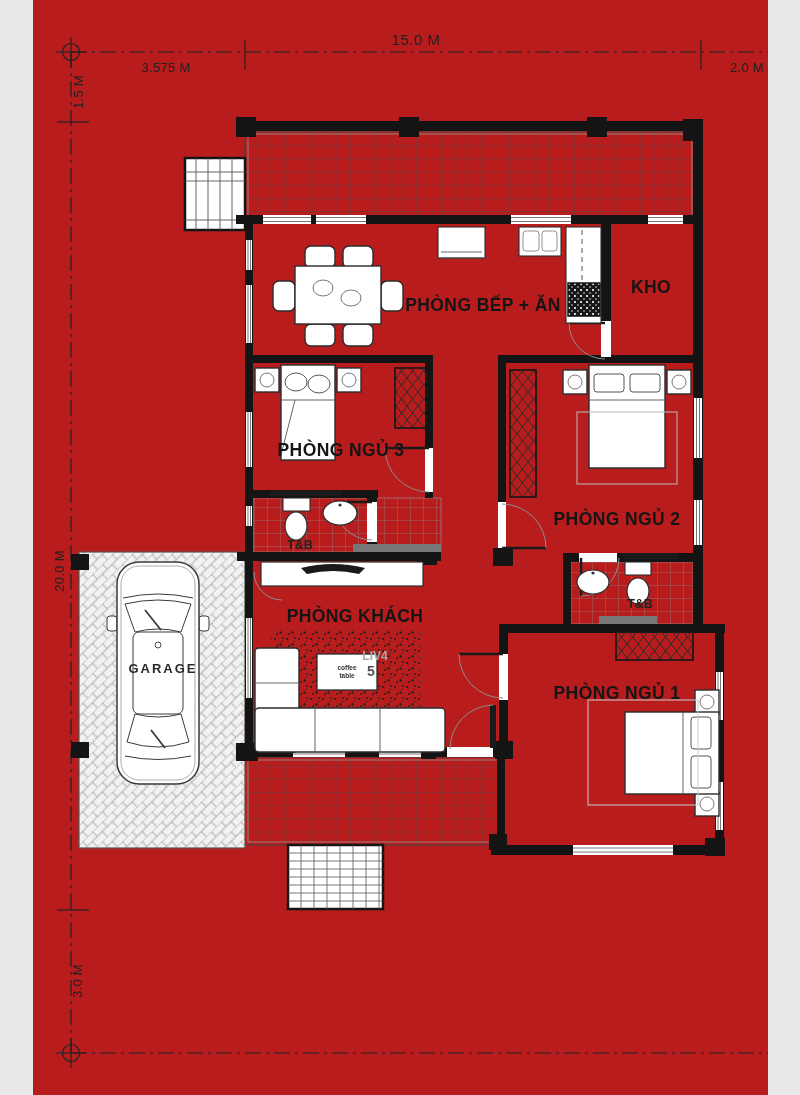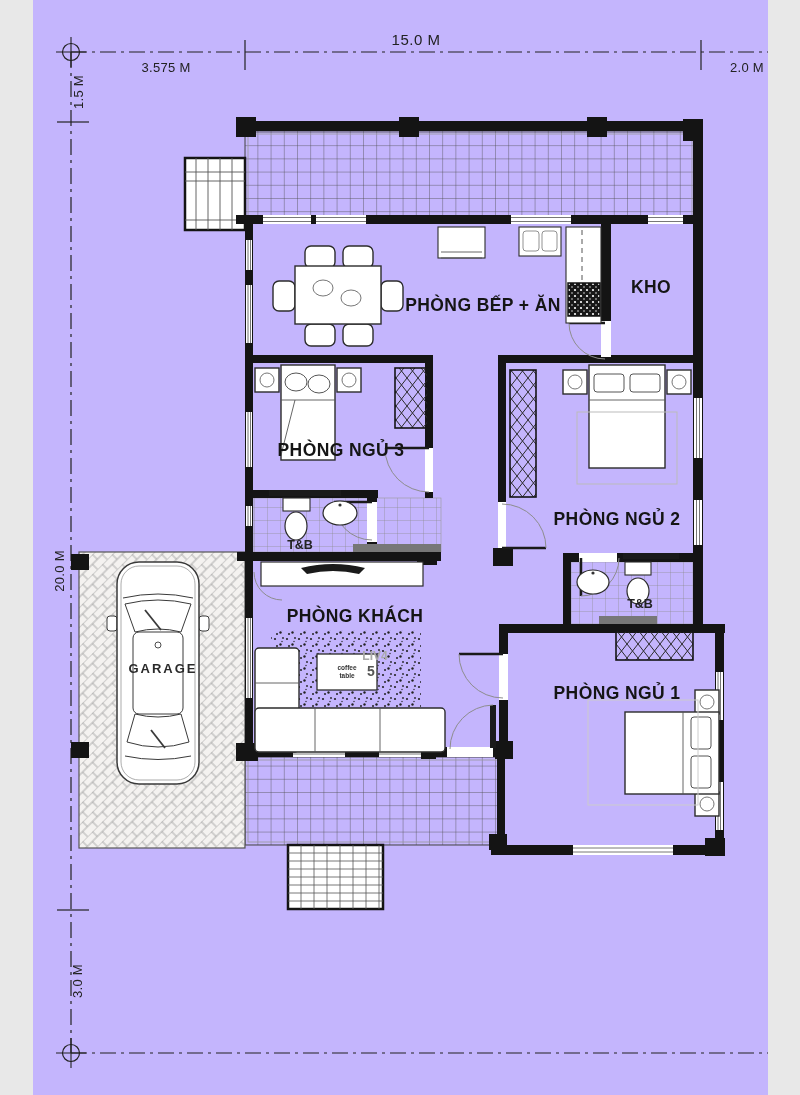--- a/index.html
+++ b/index.html
@@ -1,16 +1,16 @@
 <!DOCTYPE html>
 <html><head>
 <meta charset="utf-8">
 <style>
   html,body{margin:0;padding:0;background:#e8e8e8;}
-  .page{position:relative;width:735px;height:1095px;background:#c4b5fd;margin:0 auto;
+  .page{position:relative;width:735px;height:1095px;background:#b91c1c;margin:0 auto;
         font-family:"Liberation Sans",sans-serif;overflow:hidden;}
   svg{position:absolute;left:0;top:0;}
   text{font-family:"Liberation Sans",sans-serif;fill:#1c1c1c;}
   .dim-label{font-size:13px;letter-spacing:.3px;fill:#222;}
   .dim-label-big{font-size:15px;letter-spacing:.5px;fill:#222;}
   .room-label{font-size:17.5px;font-weight:600;letter-spacing:.4px;fill:#151515;}
   .small-label{font-size:12.5px;font-weight:600;fill:#222;}
   .tiny-label{font-size:6.5px;font-weight:700;fill:#333;}
   .garage-label{font-size:13px;font-weight:600;letter-spacing:2px;fill:#2a2a2a;}
   .wm{font-size:12px;fill:#aaa;font-weight:600;}

